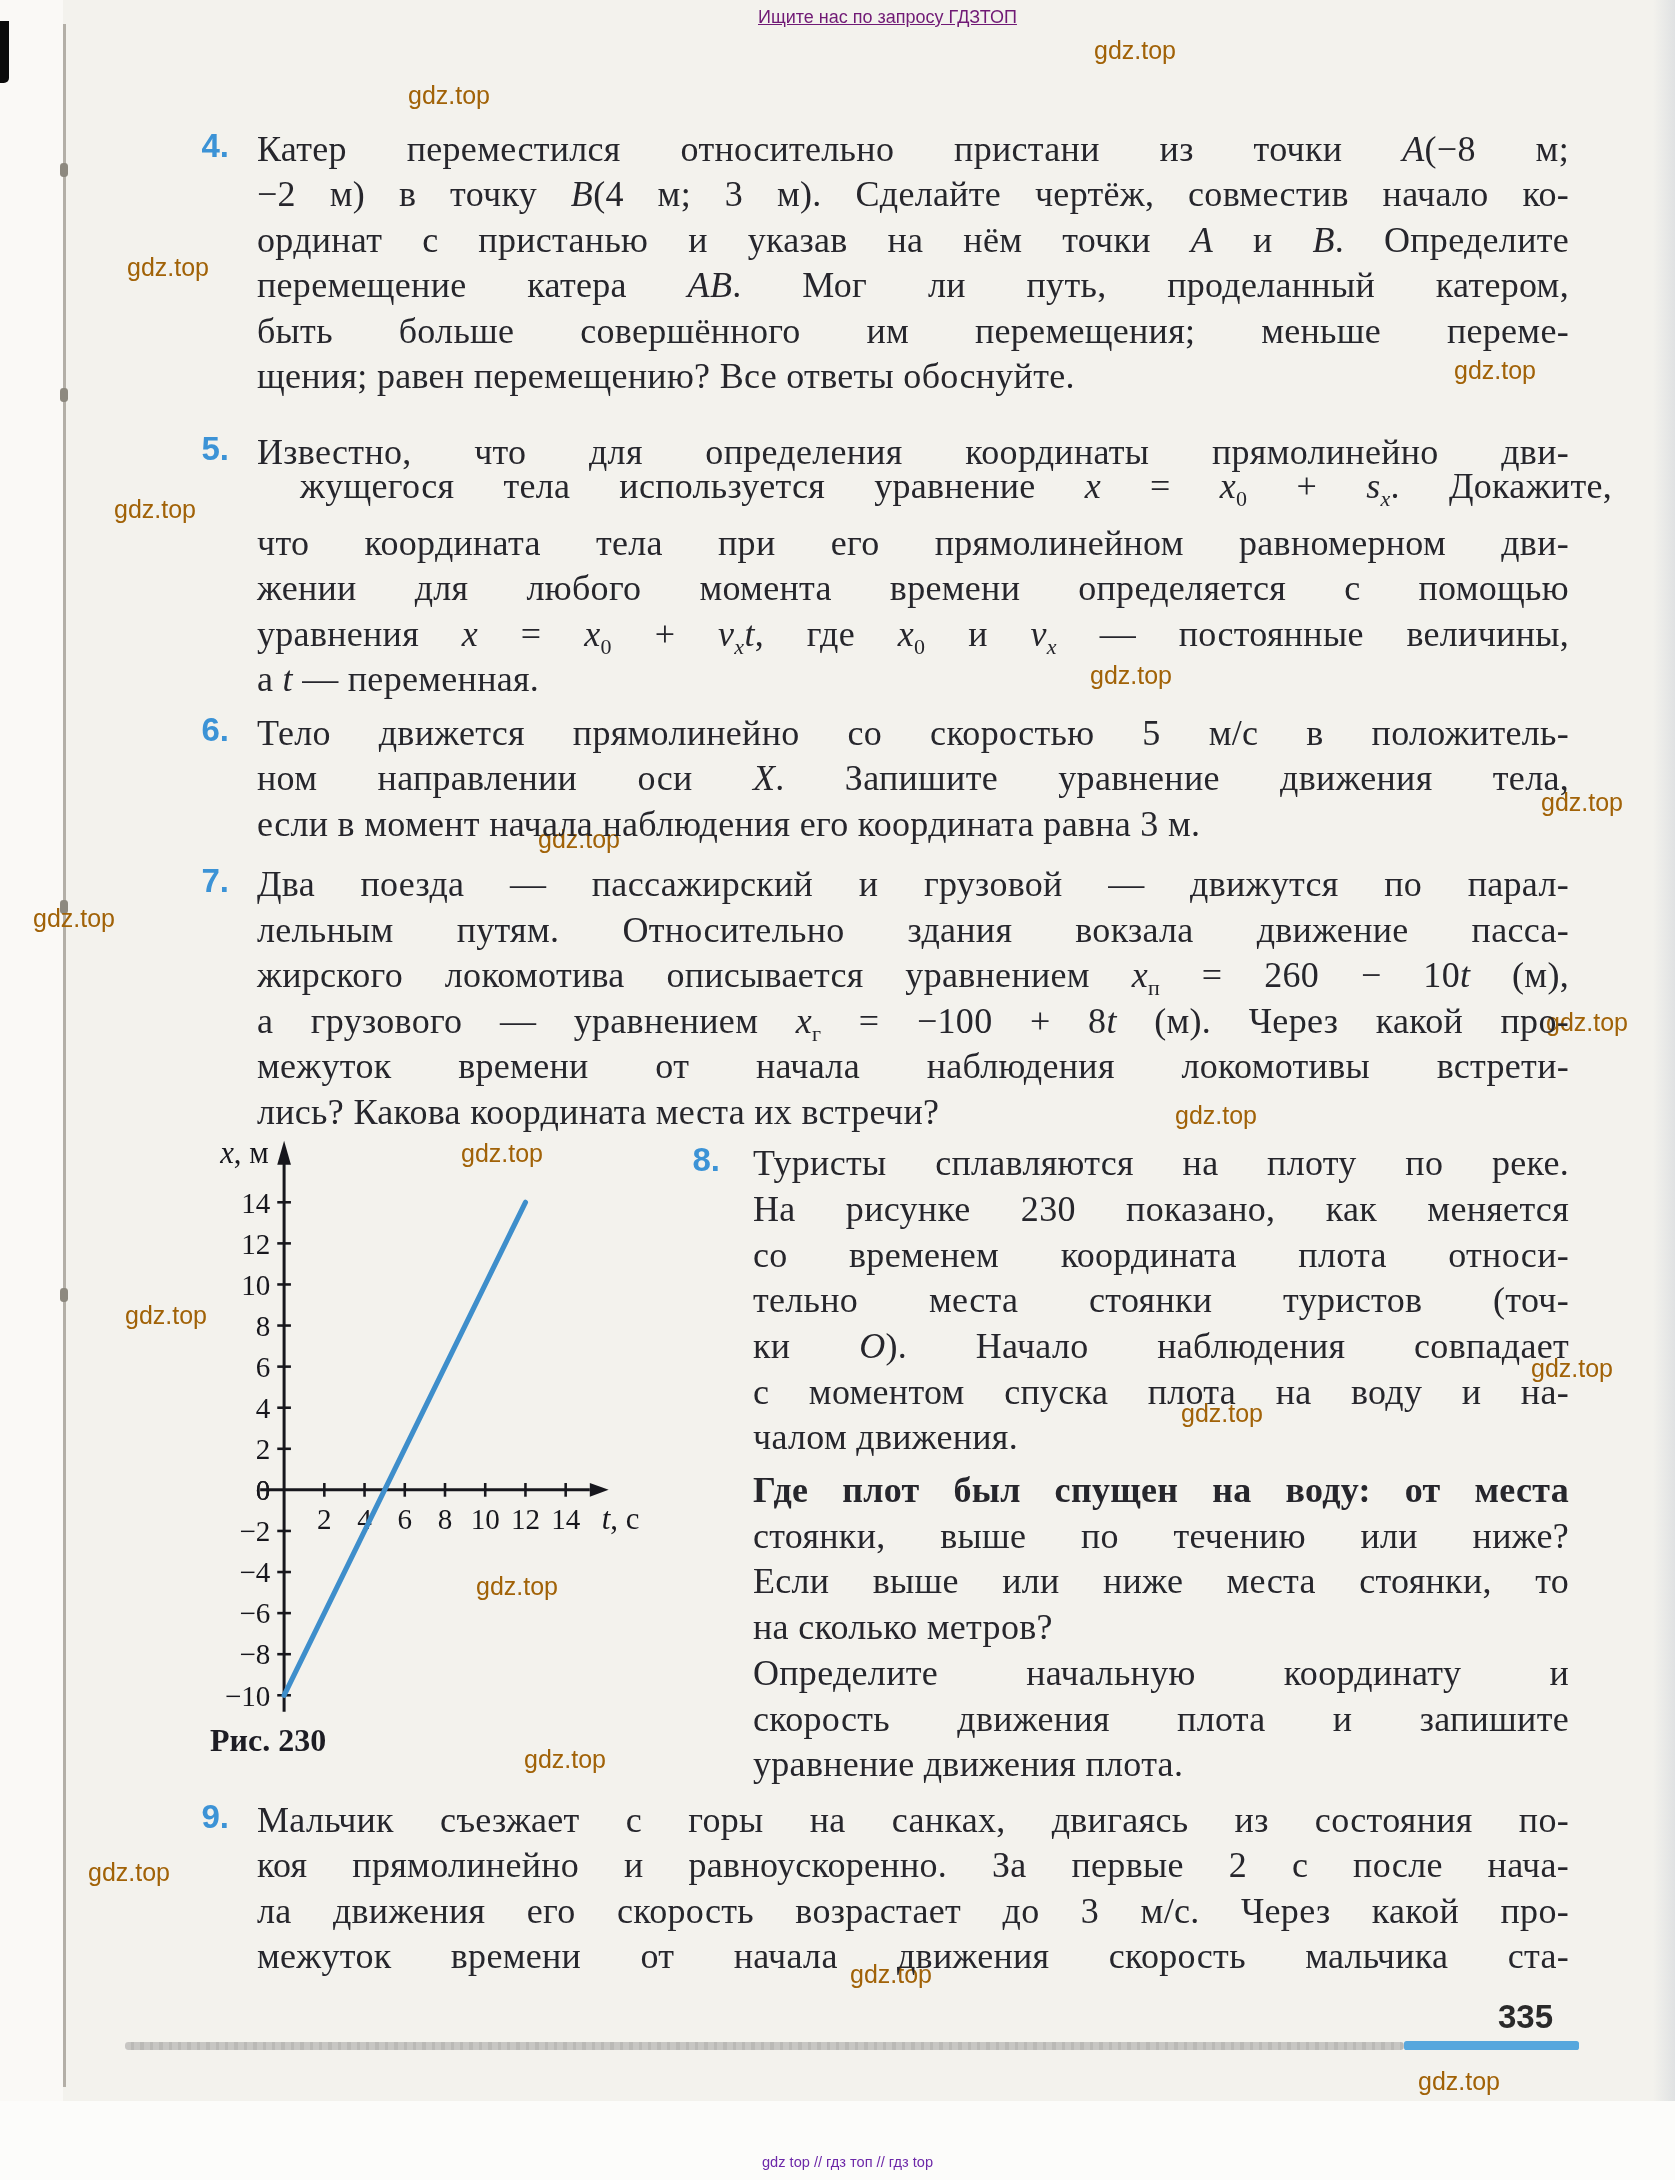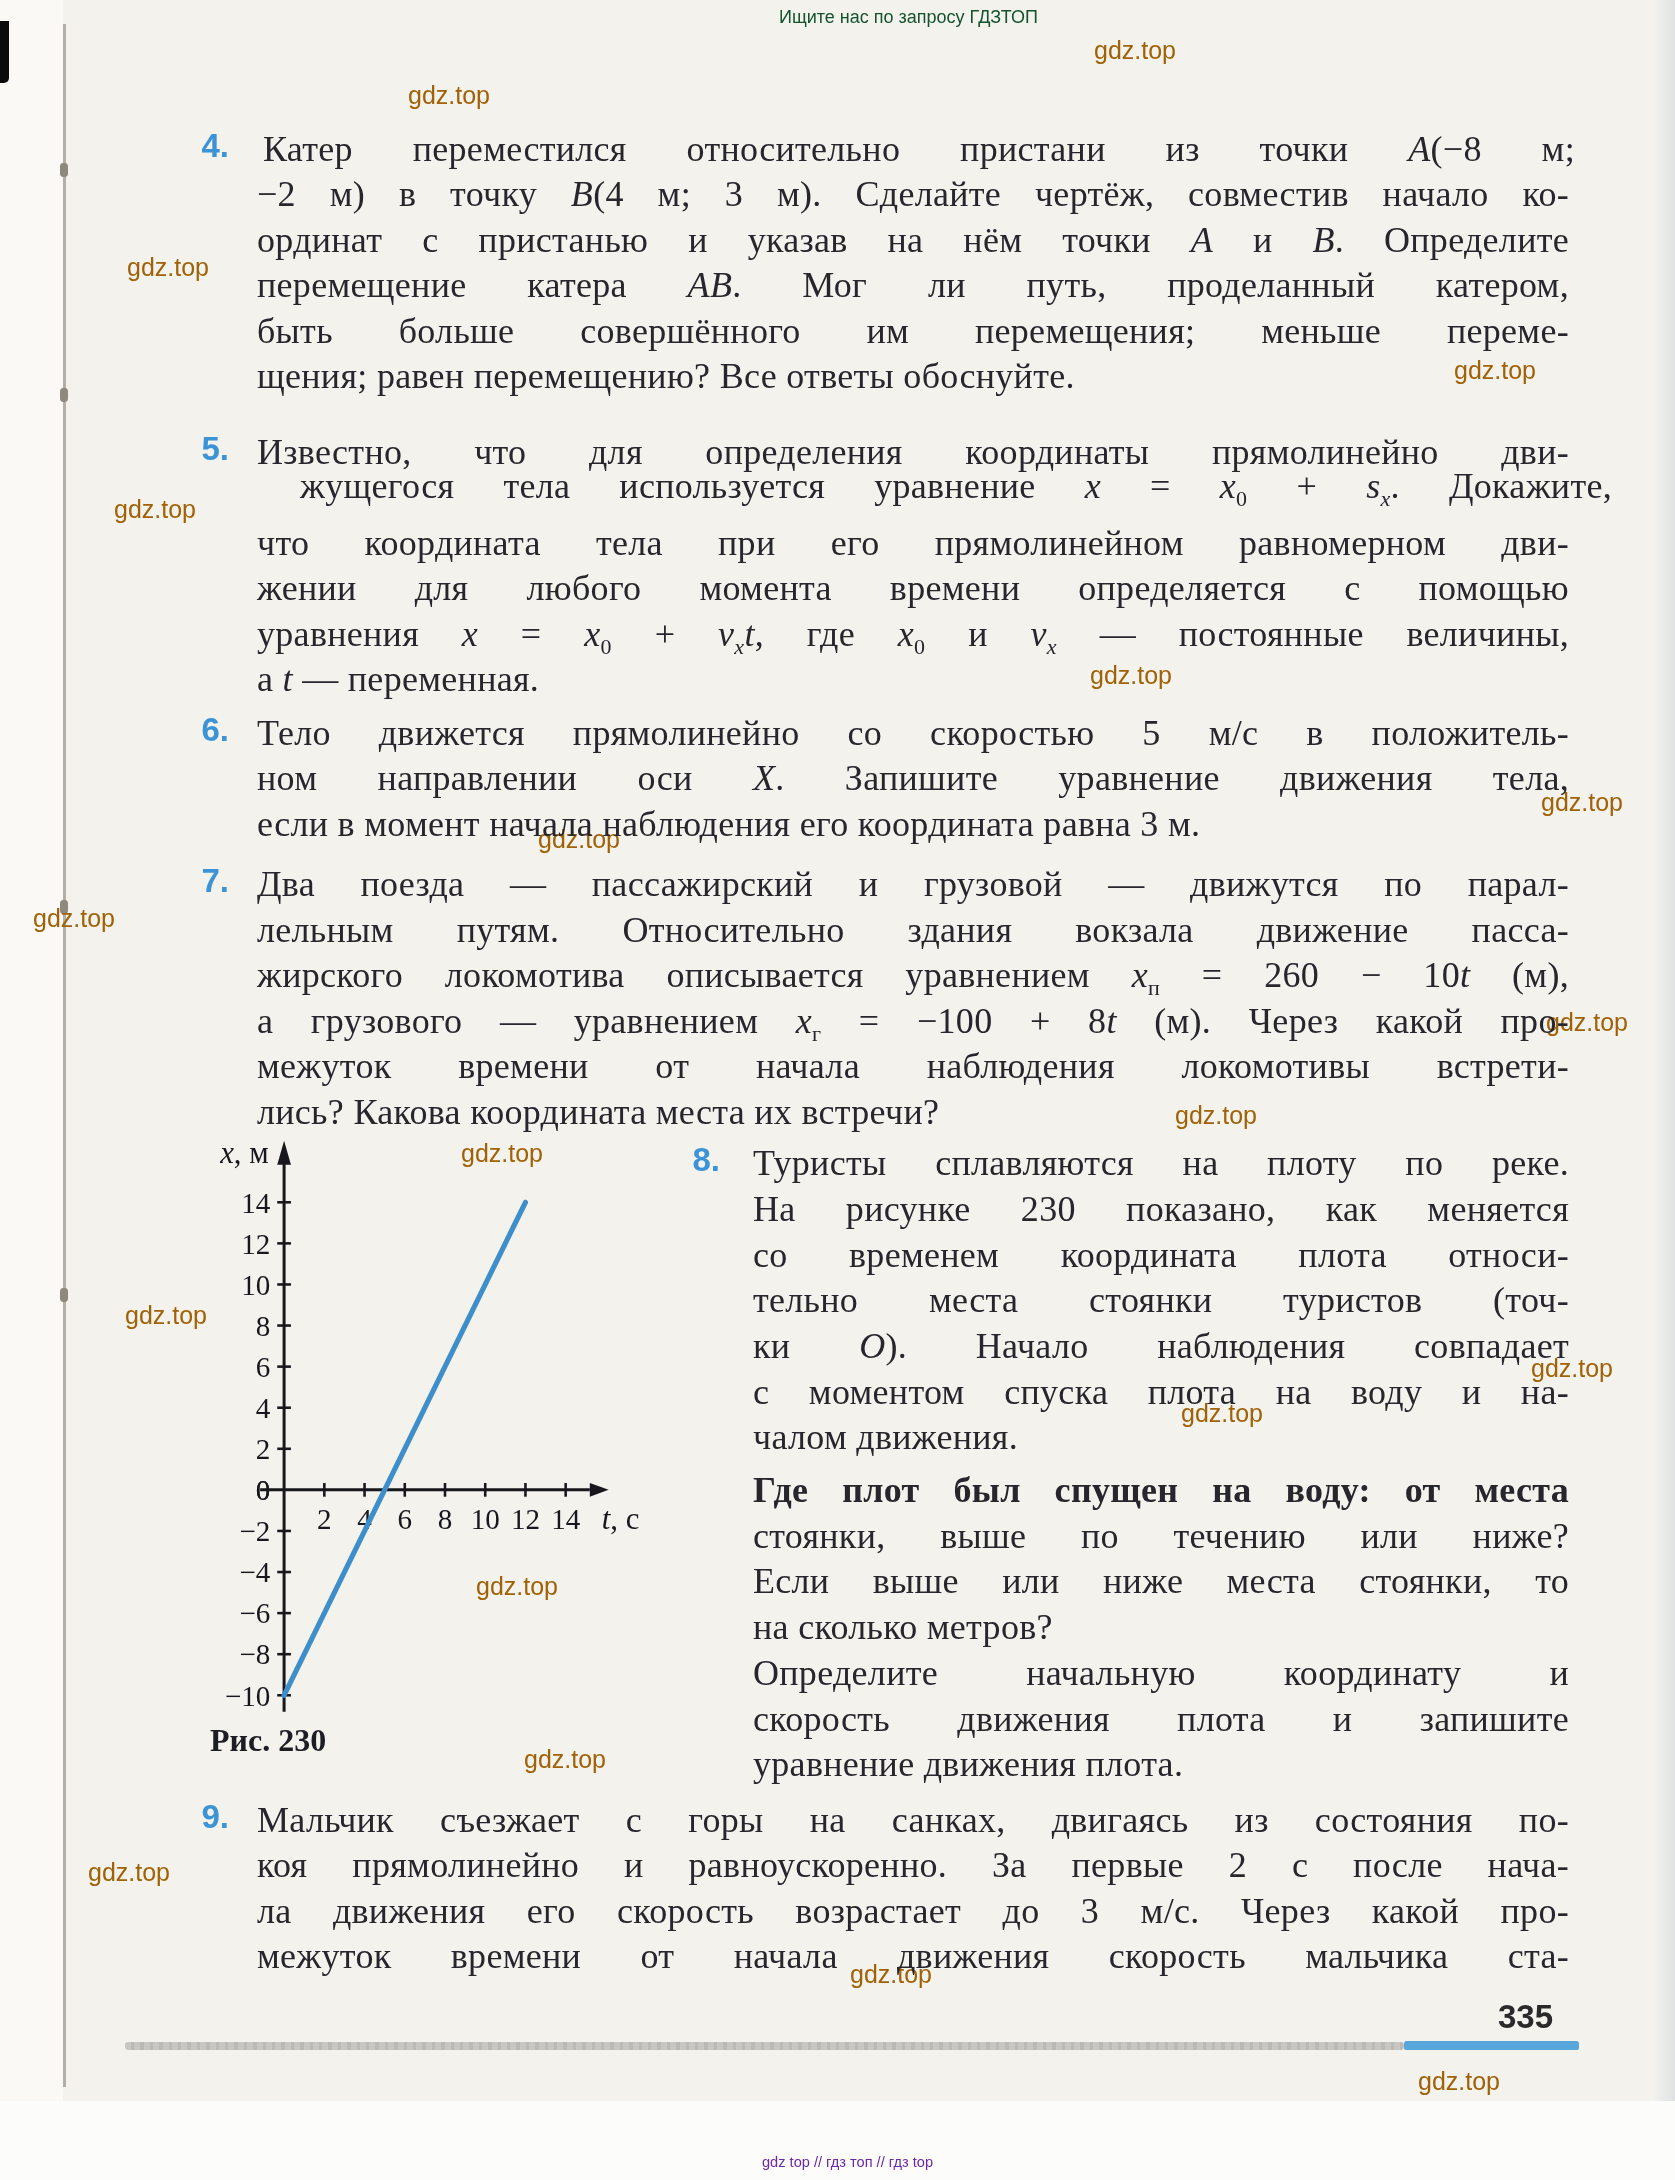--- a/index.html
+++ b/index.html
@@ -49,21 +49,21 @@
   <div class="gutter"></div>
   <div class="gutter-line"></div>
   <div class="nick" style="top:163px"></div>
   <div class="nick" style="top:388px"></div>
   <div class="nick" style="top:900px"></div>
   <div class="nick" style="top:1288px"></div>
   <div class="corner-mark"></div>
   <div class="right-shade"></div>
   <div class="bottom-band"></div>
 
-  <div class="header-note" style="left: 779px; top: 6.8px; color: #14532d;">Ищите нас по запросу ГДЗТОП</div>
+  <div class="header-note" style="left: 758px; top: 6.8px; color: #701a75; text-decoration: underline;">Ищите нас по запросу ГДЗТОП</div>
 
   <div id="watermarks">
       <div class="watermark" style="left: 408px; top: 81px;">gdz.top</div>
       <div class="watermark" style="left: 1094px; top: 36px;">gdz.top</div>
       <div class="watermark" style="left: 127px; top: 253px;">gdz.top</div>
       <div class="watermark" style="left: 1454px; top: 356px;">gdz.top</div>
       <div class="watermark" style="left: 114px; top: 495px;">gdz.top</div>
       <div class="watermark" style="left: 1090px; top: 661px;">gdz.top</div>
       <div class="watermark" style="left: 1541px; top: 788px;">gdz.top</div>
       <div class="watermark" style="left: 538px; top: 825px;">gdz.top</div>
@@ -76,21 +76,21 @@
       <div class="watermark" style="left: 1181px; top: 1399px;">gdz.top</div>
       <div class="watermark" style="left: 476px; top: 1572px;">gdz.top</div>
       <div class="watermark" style="left: 524px; top: 1745px;">gdz.top</div>
       <div class="watermark" style="left: 88px; top: 1858px;">gdz.top</div>
       <div class="watermark" style="left: 850px; top: 1960px;">gdz.top</div>
       <div class="watermark" style="left: 1418px; top: 2067px;">gdz.top</div>
     </div>
 
   <div id="problems">
       <div class="pnum" style="left: 190px; top: 127px;">4.</div>
-      <div class="pline just" style="left: 257px; top: 127px; width: 1312px; margin-left: 6px;">Катер переместился относительно пристани из точки <i>A</i>(−8 м;</div>
+      <div class="pline just" style="left: 257px; top: 127px; width: 1312px;">Катер переместился относительно пристани из точки <i>A</i>(−8 м;</div>
       <div class="pline just" style="left: 257px; top: 172px; width: 1312px;">−2 м) в точку <i>B</i>(4 м; 3 м). Сделайте чертёж, совместив начало ко-</div>
       <div class="pline just" style="left: 257px; top: 218px; width: 1312px;">ординат с пристанью и указав на нём точки <i>A</i> и <i>B</i>. Определите</div>
       <div class="pline just" style="left: 257px; top: 263px; width: 1312px;">перемещение катера <i>AB</i>. Мог ли путь, проделанный катером,</div>
       <div class="pline just" style="left: 257px; top: 309px; width: 1312px;">быть больше совершённого им перемещения; меньше переме-</div>
       <div class="pline" style="left: 257px; top: 354px; width: 1312px;">щения; равен перемещению? Все ответы обоснуйте.</div>
       <div class="pnum" style="left: 190px; top: 430px;">5.</div>
       <div class="pline just" style="left: 257px; top: 430px; width: 1312px;">Известно, что для определения координаты прямолинейно дви-</div>
       <div class="pline just" style="left: 257px; top: 464px; width: 1312px; margin-left: 43px;">жущегося тела используется уравнение <i>x</i> = <i>x</i><sub>0</sub> + <i>s</i><sub><i>x</i></sub>. Докажите,</div>
       <div class="pline just" style="left: 257px; top: 521px; width: 1312px;">что координата тела при его прямолинейном равномерном дви-</div>
       <div class="pline just" style="left: 257px; top: 566px; width: 1312px;">жении для любого момента времени определяется с помощью</div>

